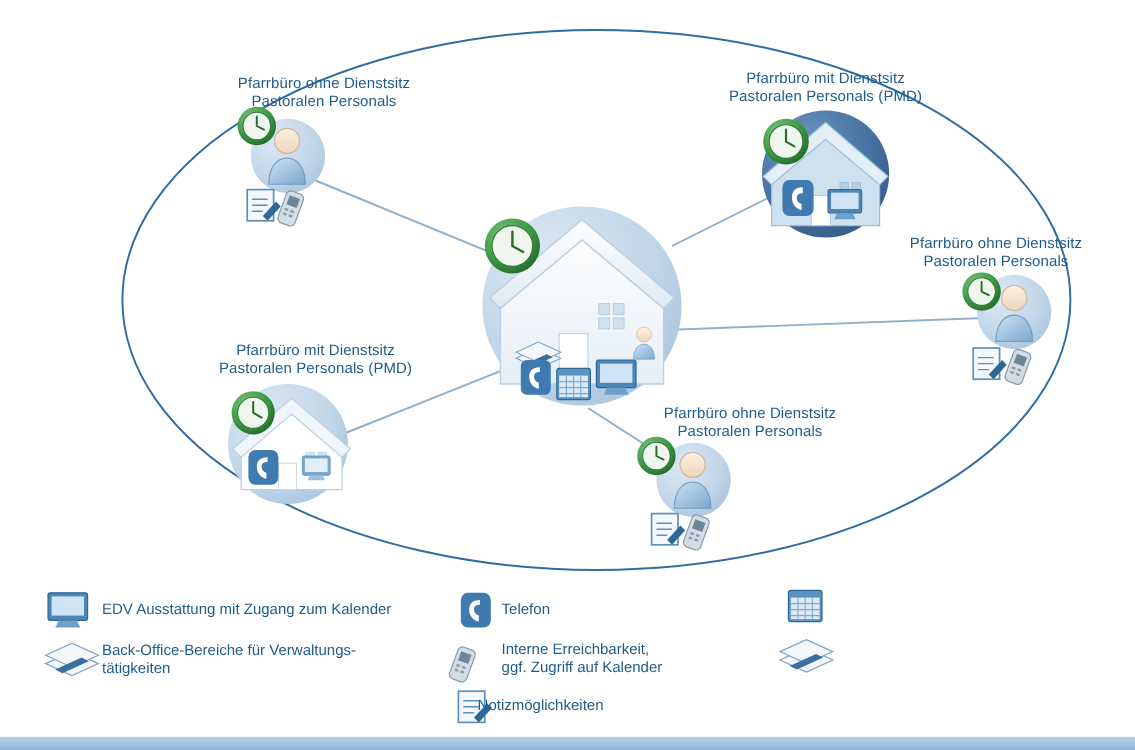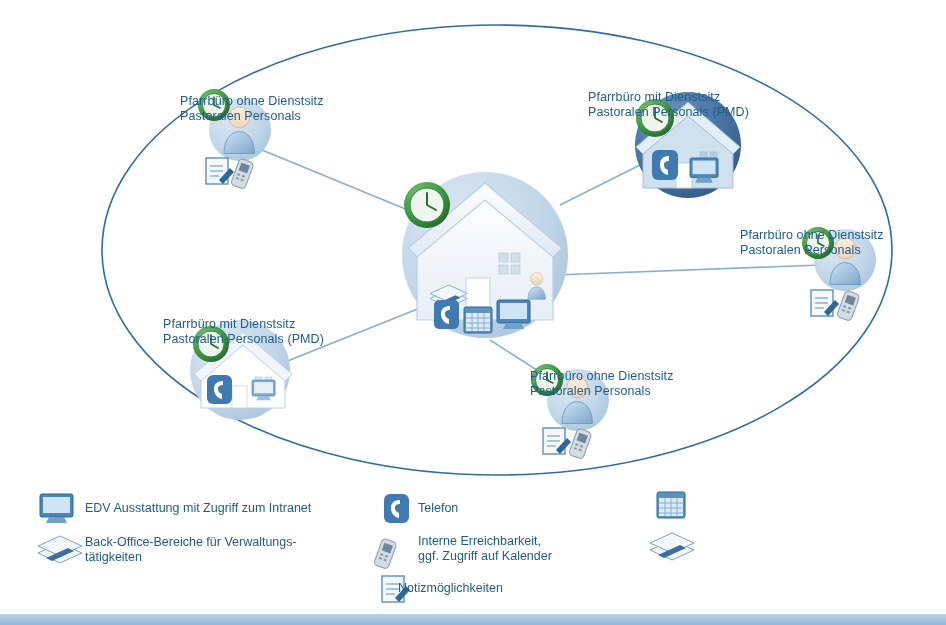--- a/index.html
+++ b/index.html
@@ -24,23 +24,23 @@
     position: absolute;
     left: 0; top: 0;
     width: 946px;
     height: 625px;
   }
   .lbl {
     position: absolute;
     color: #1f5c8b;
     font-size: 12.5px;
     line-height: 15px;
+    text-align: center;
     white-space: pre-line;
     letter-spacing: 0.1px;
-    margin-top: 32px;
   }
   .title {
     position: absolute;
     color: #1f5c8b;
     font-size: 17px;
     font-weight: bold;
     line-height: 22px;
     text-align: center;
     white-space: pre-line;
   }
@@ -360,21 +360,21 @@
 
   <div class="lbl" style="left:740px; top:196px; width:180px;">Pfarrbüro ohne Dienstsitz
 Pastoralen Personals</div>
 
   <div class="lbl" style="left:163px; top:285px; width:200px;">Pfarrbüro mit Dienstsitz
 Pastoralen Personals (PMD)</div>
 
   <div class="lbl" style="left:530px; top:337px; width:190px;">Pfarrbüro ohne Dienstsitz
 Pastoralen Personals</div>
 
-  <div class="legend-text" style="left:85px; top:501px; width:260px;">EDV Ausstattung mit Zugriff zum Intranet</div>
+  <div class="legend-text" style="left:85px; top:501px; width:260px;">EDV Ausstattung mit Zugang zum Kalender</div>
   <div class="legend-text" style="left:85px; top:535px; width:250px;">Back-Office-Bereiche für Verwaltungs-
 tätigkeiten</div>
 
   <div class="legend-text" style="left:418px; top:501px; width:200px;">Telefon</div>
   <div class="legend-text" style="left:418px; top:534px; width:210px;">Interne Erreichbarkeit,
 ggf. Zugriff auf Kalender</div>
   <div class="legend-text" style="left:398px; top:581px; width:200px;">Notizmöglichkeiten</div>
 
 
 </div>

